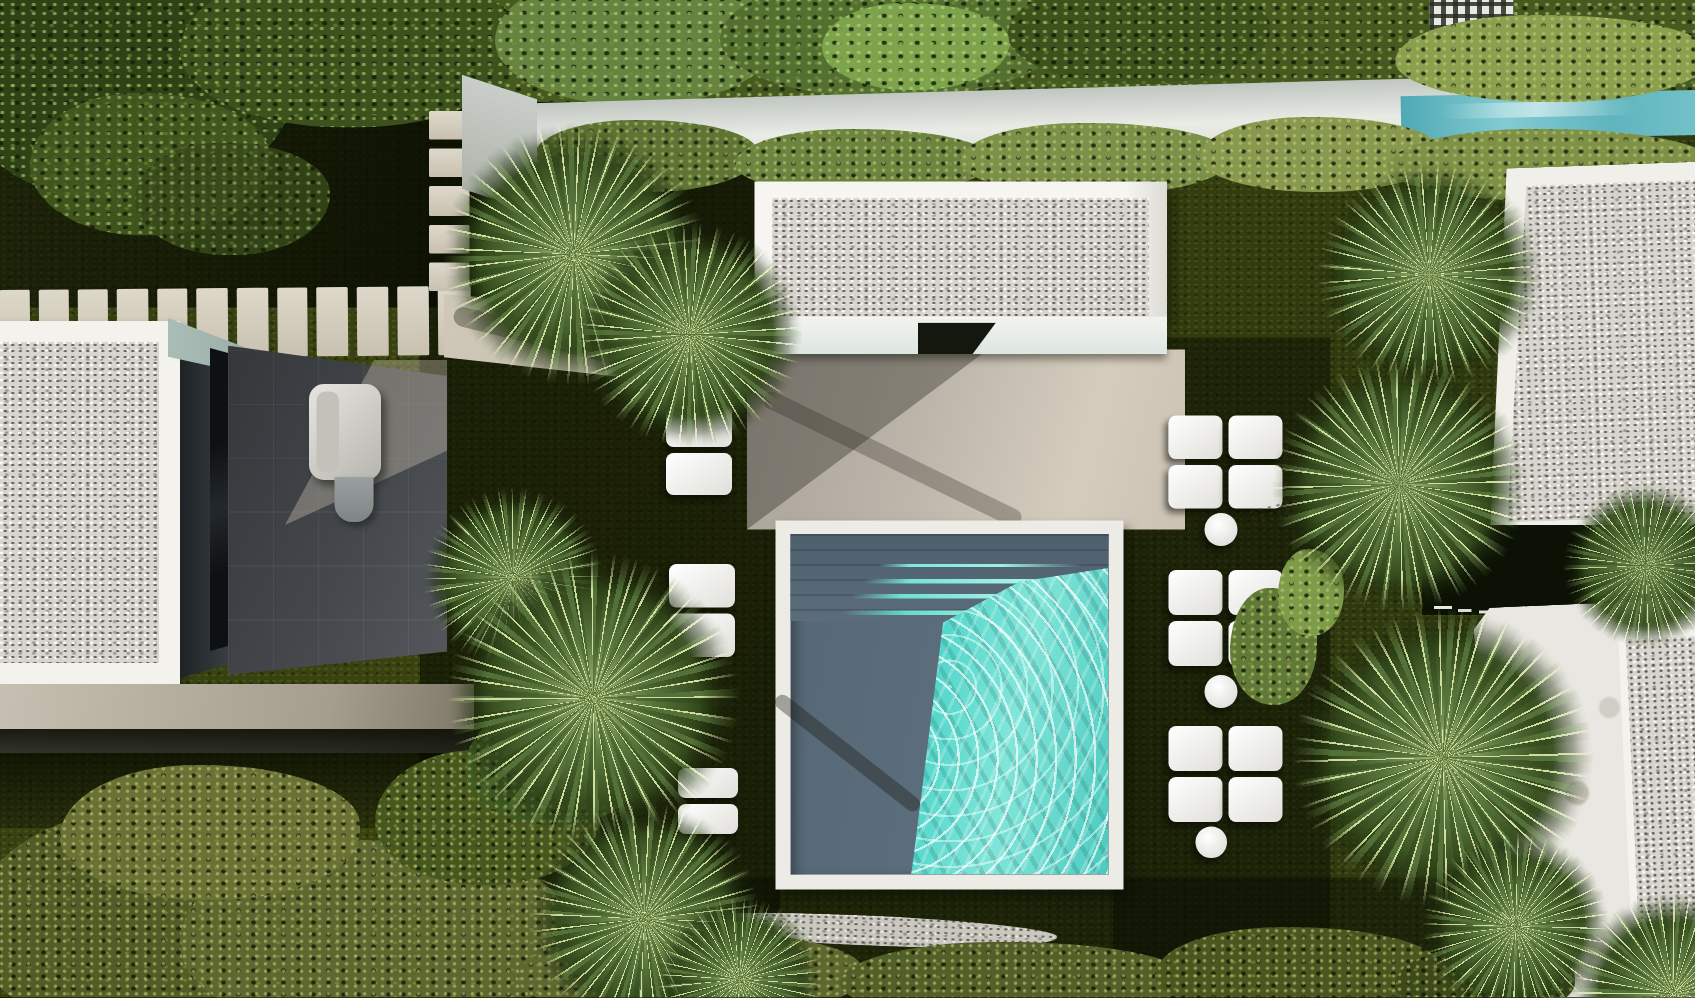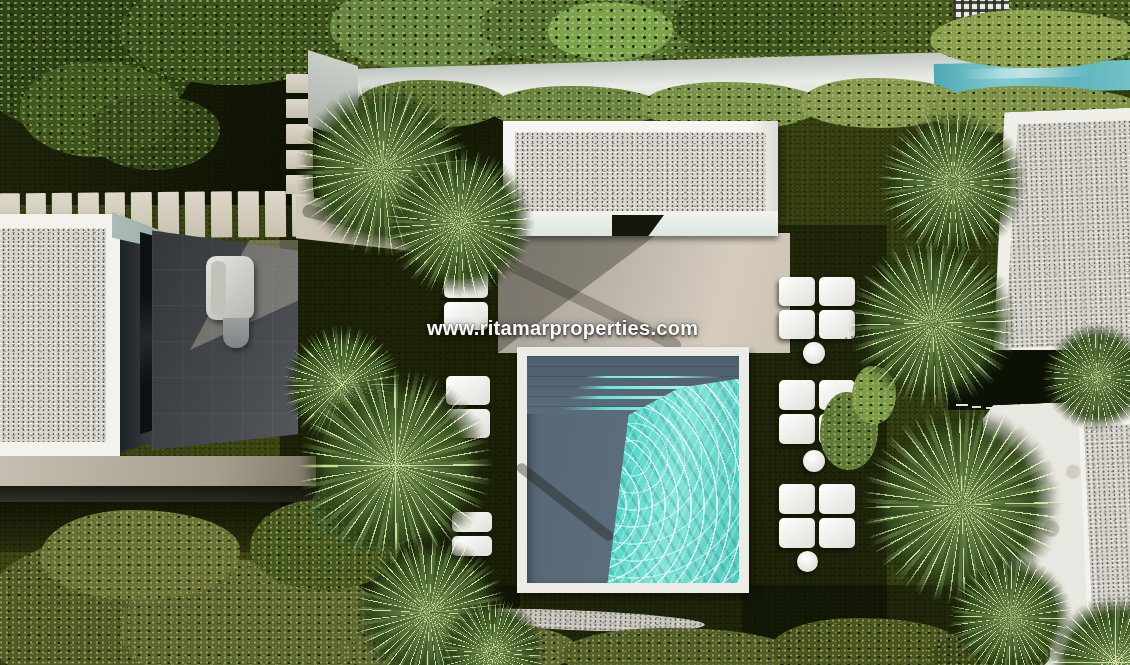--- a/index.html
+++ b/index.html
@@ -226,15 +226,14 @@
   <div class="abs palm" style="left:298px;top:368px;width:195px;height:195px;transform:rotate(15deg);"></div>
   <div class="abs palm" style="left:352px;top:535px;width:155px;height:155px;transform:rotate(45deg);"></div>
   <div class="abs palm" style="left:438px;top:598px;width:110px;height:110px;transform:rotate(10deg);"></div>
   <div class="abs palm" style="left:878px;top:108px;width:150px;height:150px;transform:rotate(20deg);"></div>
   <div class="abs palm" style="left:848px;top:238px;width:170px;height:170px;transform:rotate(50deg);"></div>
   <div class="abs palm" style="left:862px;top:405px;width:200px;height:200px;transform:rotate(5deg);"></div>
   <div class="abs palm" style="left:948px;top:555px;width:125px;height:125px;transform:rotate(35deg);"></div>
   <div class="abs palm" style="left:1048px;top:595px;width:135px;height:135px;transform:rotate(70deg);"></div>
   <div class="abs palm" style="left:1042px;top:322px;width:110px;height:110px;transform:rotate(40deg);opacity:.95;"></div>
 
-  <div class="abs watermark" style="left:427px;top:317px;width:270px;">www.ritamarproperties.com</div>
 
 </div>
 
 </body></html>

